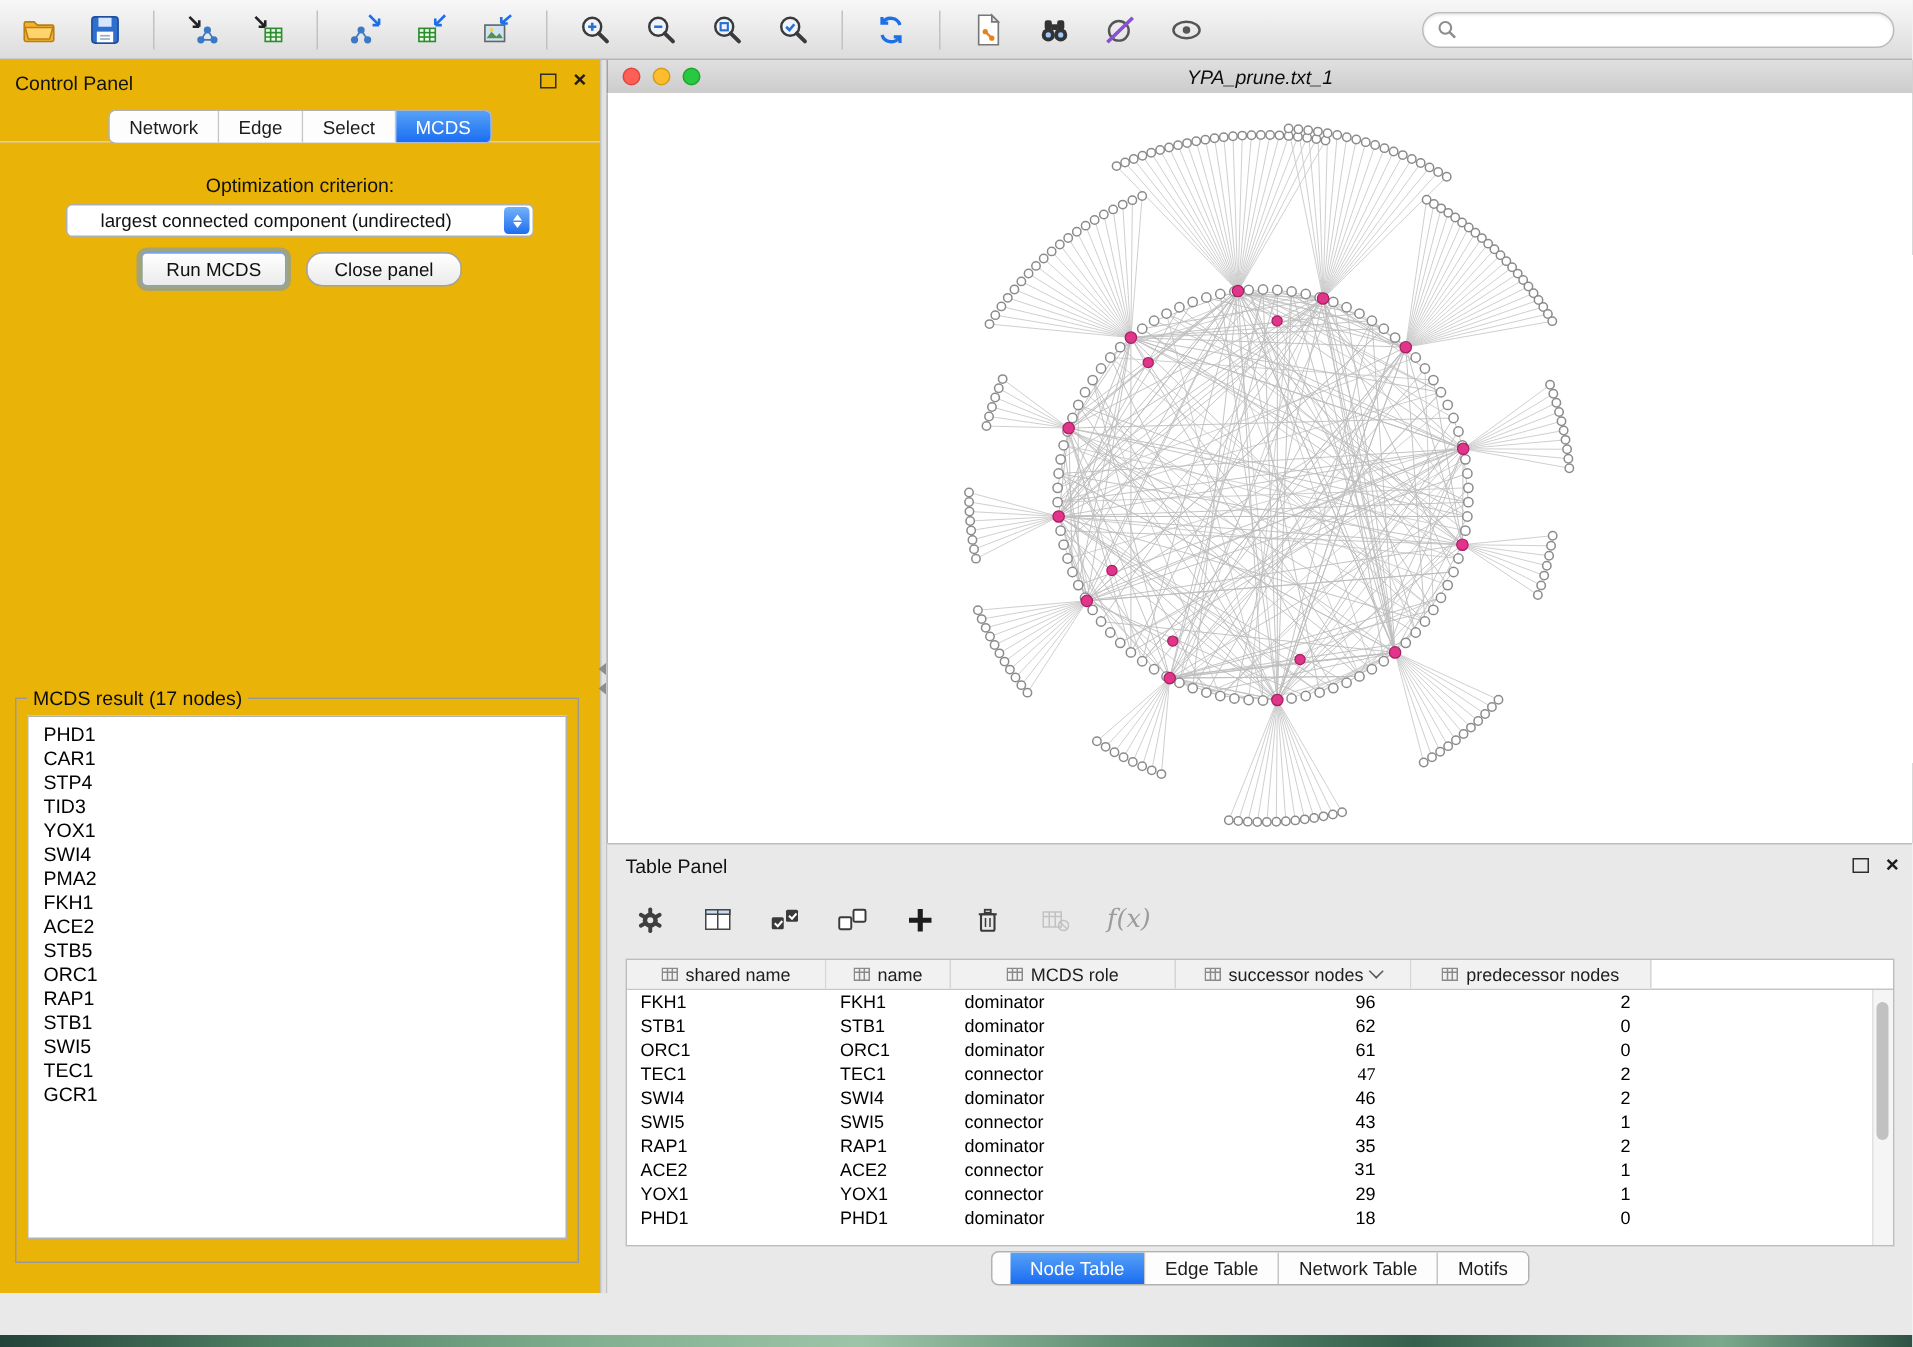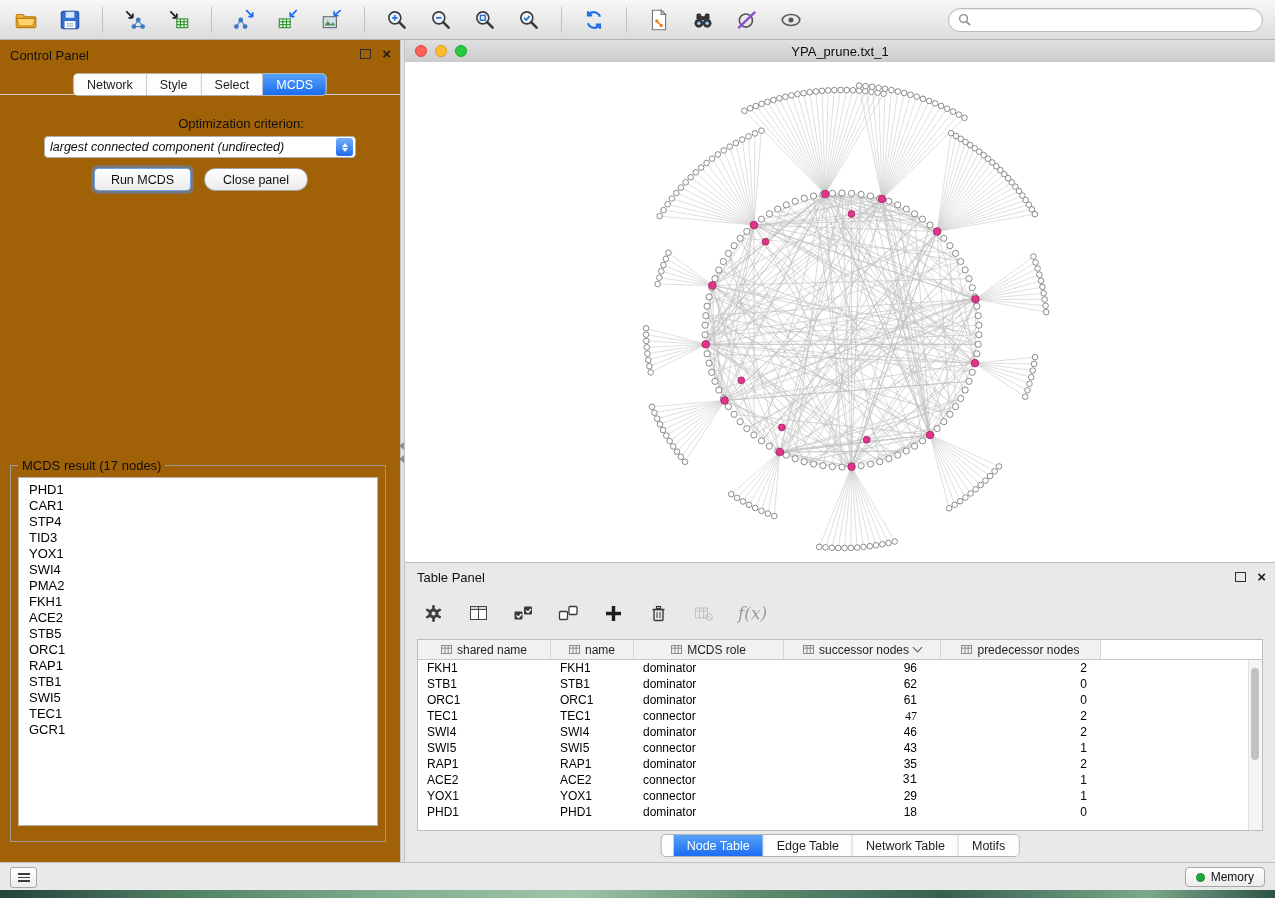--- a/index.html
+++ b/index.html
@@ -6,52 +6,52 @@
   .app{position:relative;width:1275px;height:898px;background:#e9e9e9;font-family:"Liberation Sans",sans-serif;overflow:hidden;}
 
   
   .main-toolbar{position:absolute;top:0;left:0;right:0;height:40px;background:linear-gradient(#f8f8f8,#dcdcdc);border-bottom:1px solid #b3b3b3;display:flex;align-items:center;padding:0 12px;gap:16px;box-sizing:border-box;}
   .tool{width:28px;height:28px;display:flex;align-items:center;justify-content:center;background:none;border:none;padding:0;cursor:pointer;}
   .tsep{width:1px;height:26px;background:#c2c2c2;margin:0 2px;}
   .searchbox{margin-left:auto;display:flex;align-items:center;width:295px;height:22px;border:1px solid #bbb;border-radius:12px;background:#fff;padding:0 9px;gap:6px;box-shadow:inset 0 1px 2px rgba(0,0,0,.10);}
   .searchbox input{border:none;outline:none;flex:1;font-size:12px;background:transparent;font-family:"Liberation Sans",sans-serif;}
 
   
-  .control-panel{position:absolute;top:40px;left:0;width:400px;bottom:36px;background:#a16207;}
+  .control-panel{position:absolute;top:40px;left:0;width:400px;bottom:36px;background:#eab308;}
   .cp-title{position:absolute;top:8px;left:10px;font-size:13px;color:#111;}
   .win-btns{position:absolute;top:8px;right:9px;display:flex;gap:11px;align-items:center;}
   .float-icon{width:9px;height:8px;border:1.4px solid #2e2e2e;display:inline-block;}
   .close-icon{font-size:15px;font-weight:bold;color:#1c1c1c;line-height:11px;}
   .cp-tabline{position:absolute;top:54px;left:0;right:0;height:0;border-bottom:1px solid #cfcfcf;}
   .cp-tabs{position:absolute;top:33px;left:50%;transform:translateX(-50%);display:flex;border:1px solid #b2b2b2;border-radius:5px;overflow:hidden;background:#fdfdfd;height:21px;z-index:2;}
   .cp-tab{display:flex;align-items:center;padding:0 13px;font-size:12.5px;border-right:1px solid #c6c6c6;color:#1d1d1d;background:#fdfdfd;cursor:pointer;}
   .cp-tab:last-child{border-right:none;}
   .cp-tab.active{background:linear-gradient(#56a1f7,#1b6df2);color:#fff;}
-  .opt-label{position:absolute;top:76px;width:100%;text-align:center;font-size:13px;color:#101010;margin-left:41px;}
+  .opt-label{position:absolute;top:76px;width:100%;text-align:center;font-size:13px;color:#101010;}
   .criterion-select{position:absolute;top:96px;left:44px;width:312px;height:22px;background:#fff;border:1px solid #b0b0b0;border-radius:4px;display:flex;align-items:center;box-sizing:border-box;cursor:pointer;}
-  .sel-text{flex:1;font-size:12.5px;padding-left:5px;color:#111;white-space:nowrap;overflow:hidden;font-style:italic;}
+  .sel-text{flex:1;font-size:12.5px;padding-left:22px;color:#111;white-space:nowrap;overflow:hidden;}
   .sel-stepper{width:17px;height:18px;margin-right:2px;border-radius:3px;background:linear-gradient(#74b2f9,#1e6df0);display:flex;flex-direction:column;align-items:center;justify-content:center;gap:1px;}
   .sel-stepper i{width:0;height:0;border-left:3.5px solid transparent;border-right:3.5px solid transparent;}
   .sel-stepper .up{border-bottom:4px solid #fff;}
   .sel-stepper .dn{border-top:4px solid #fff;}
   .btn{position:absolute;top:128px;height:23px;font-size:12.5px;border:1px solid #a2a2a2;border-radius:4px;background:linear-gradient(#ffffff,#ebebeb);color:#101010;padding:0 12px;cursor:pointer;font-family:"Liberation Sans",sans-serif;}
   #run-btn{left:94px;width:97px;box-shadow:0 0 0 3px rgba(77,144,254,.45);border-color:#6fa2ef;}
   #close-btn{left:204px;width:104px;border-radius:11px;}
   .result-box{position:absolute;left:10px;right:14px;top:418px;bottom:20px;border:1px solid #9a9a9a;margin:0;padding:4px 7px 9px;box-sizing:border-box;}
   .result-box legend{font-size:13px;padding:0 4px;color:#0d0d0d;}
   .result-list{width:100%;height:calc(100% - 6px);box-sizing:border-box;background:#fff;border:1px solid #b3b3b3;padding:4px 0;overflow:hidden;}
   .result-item{font-size:13px;line-height:16px;padding-left:10px;color:#000;}
 
   
   .v-splitter{position:absolute;top:40px;left:400px;width:5px;bottom:36px;background:#e2e2e2;border-left:1px solid #c4c4c4;border-right:1px solid #c4c4c4;box-sizing:border-box;}
   .collapse-handle{position:absolute;top:402px;left:-2px;display:flex;flex-direction:column;gap:5px;cursor:pointer;}
   .tri-left{width:0;height:0;border-top:4px solid transparent;border-bottom:4px solid transparent;border-right:5px solid #8d8d8d;}
 
   
-  .network-window{position:absolute;left:405px;top:40px;width:870px;height:522px;background:#000000;}
+  .network-window{position:absolute;left:405px;top:40px;width:870px;height:522px;background:#000000;font-style:italic;}
   .nw-titlebar{position:absolute;top:0;left:0;right:0;height:22px;background:linear-gradient(#e0e0e0,#cccccc);border-bottom:1px solid #a8a8a8;}
   .lights{position:absolute;left:10px;top:5px;display:flex;gap:8px;}
   .light{width:12px;height:12px;border-radius:50%;box-sizing:border-box;cursor:pointer;}
   .light.red{background:#ff5f57;border:1px solid #e0443e;}
   .light.yellow{background:#febc2e;border:1px solid #d89b16;}
   .light.green{background:#28c840;border:1px solid #1ba62f;}
   .nw-title{position:absolute;left:0;right:0;top:4px;text-align:center;font-size:13px;color:#0c0c0c;}
   #graph-svg{position:absolute;top:22px;left:0;background:#fff;}
 
   
@@ -254,21 +254,21 @@
 
   <div class="control-panel">
     <div class="cp-title">Control Panel</div>
     <div class="win-btns">
       <span class="float-icon"></span>
       <span class="close-icon">×</span>
     </div>
     <div class="cp-tabline"></div>
     <div class="cp-tabs">
       <div class="cp-tab">Network</div>
-      <div class="cp-tab">Style</div>
+      <div class="cp-tab">Edge</div>
       <div class="cp-tab">Select</div>
       <div class="cp-tab active">MCDS</div>
     </div>
     <div class="opt-label">Optimization criterion:</div>
     <div class="criterion-select">
       <span class="sel-text">largest connected component (undirected)</span>
       <span class="sel-stepper">
           <i class="up"></i>
           <i class="dn"></i>
         </span>
@@ -1218,25 +1218,14 @@
       </div>
     </div>
     <div class="tp-tabs">
       <div class="tp-tab active">Node Table</div>
       <div class="tp-tab">Edge Table</div>
       <div class="tp-tab">Network Table</div>
       <div class="tp-tab">Motifs</div>
     </div>
   </div>
 
-  <div class="statusbar">
-    <div class="menu-btn">
-      <span></span>
-        <span></span>
-        <span></span>
-    </div>
-    <button class="memory-btn">
-      <span class="mem-dot"></span>
-      <span>Memory</span>
-    </button>
-  </div>
   <div class="desktop-strip"></div>
 </div>
 
 </body></html>

